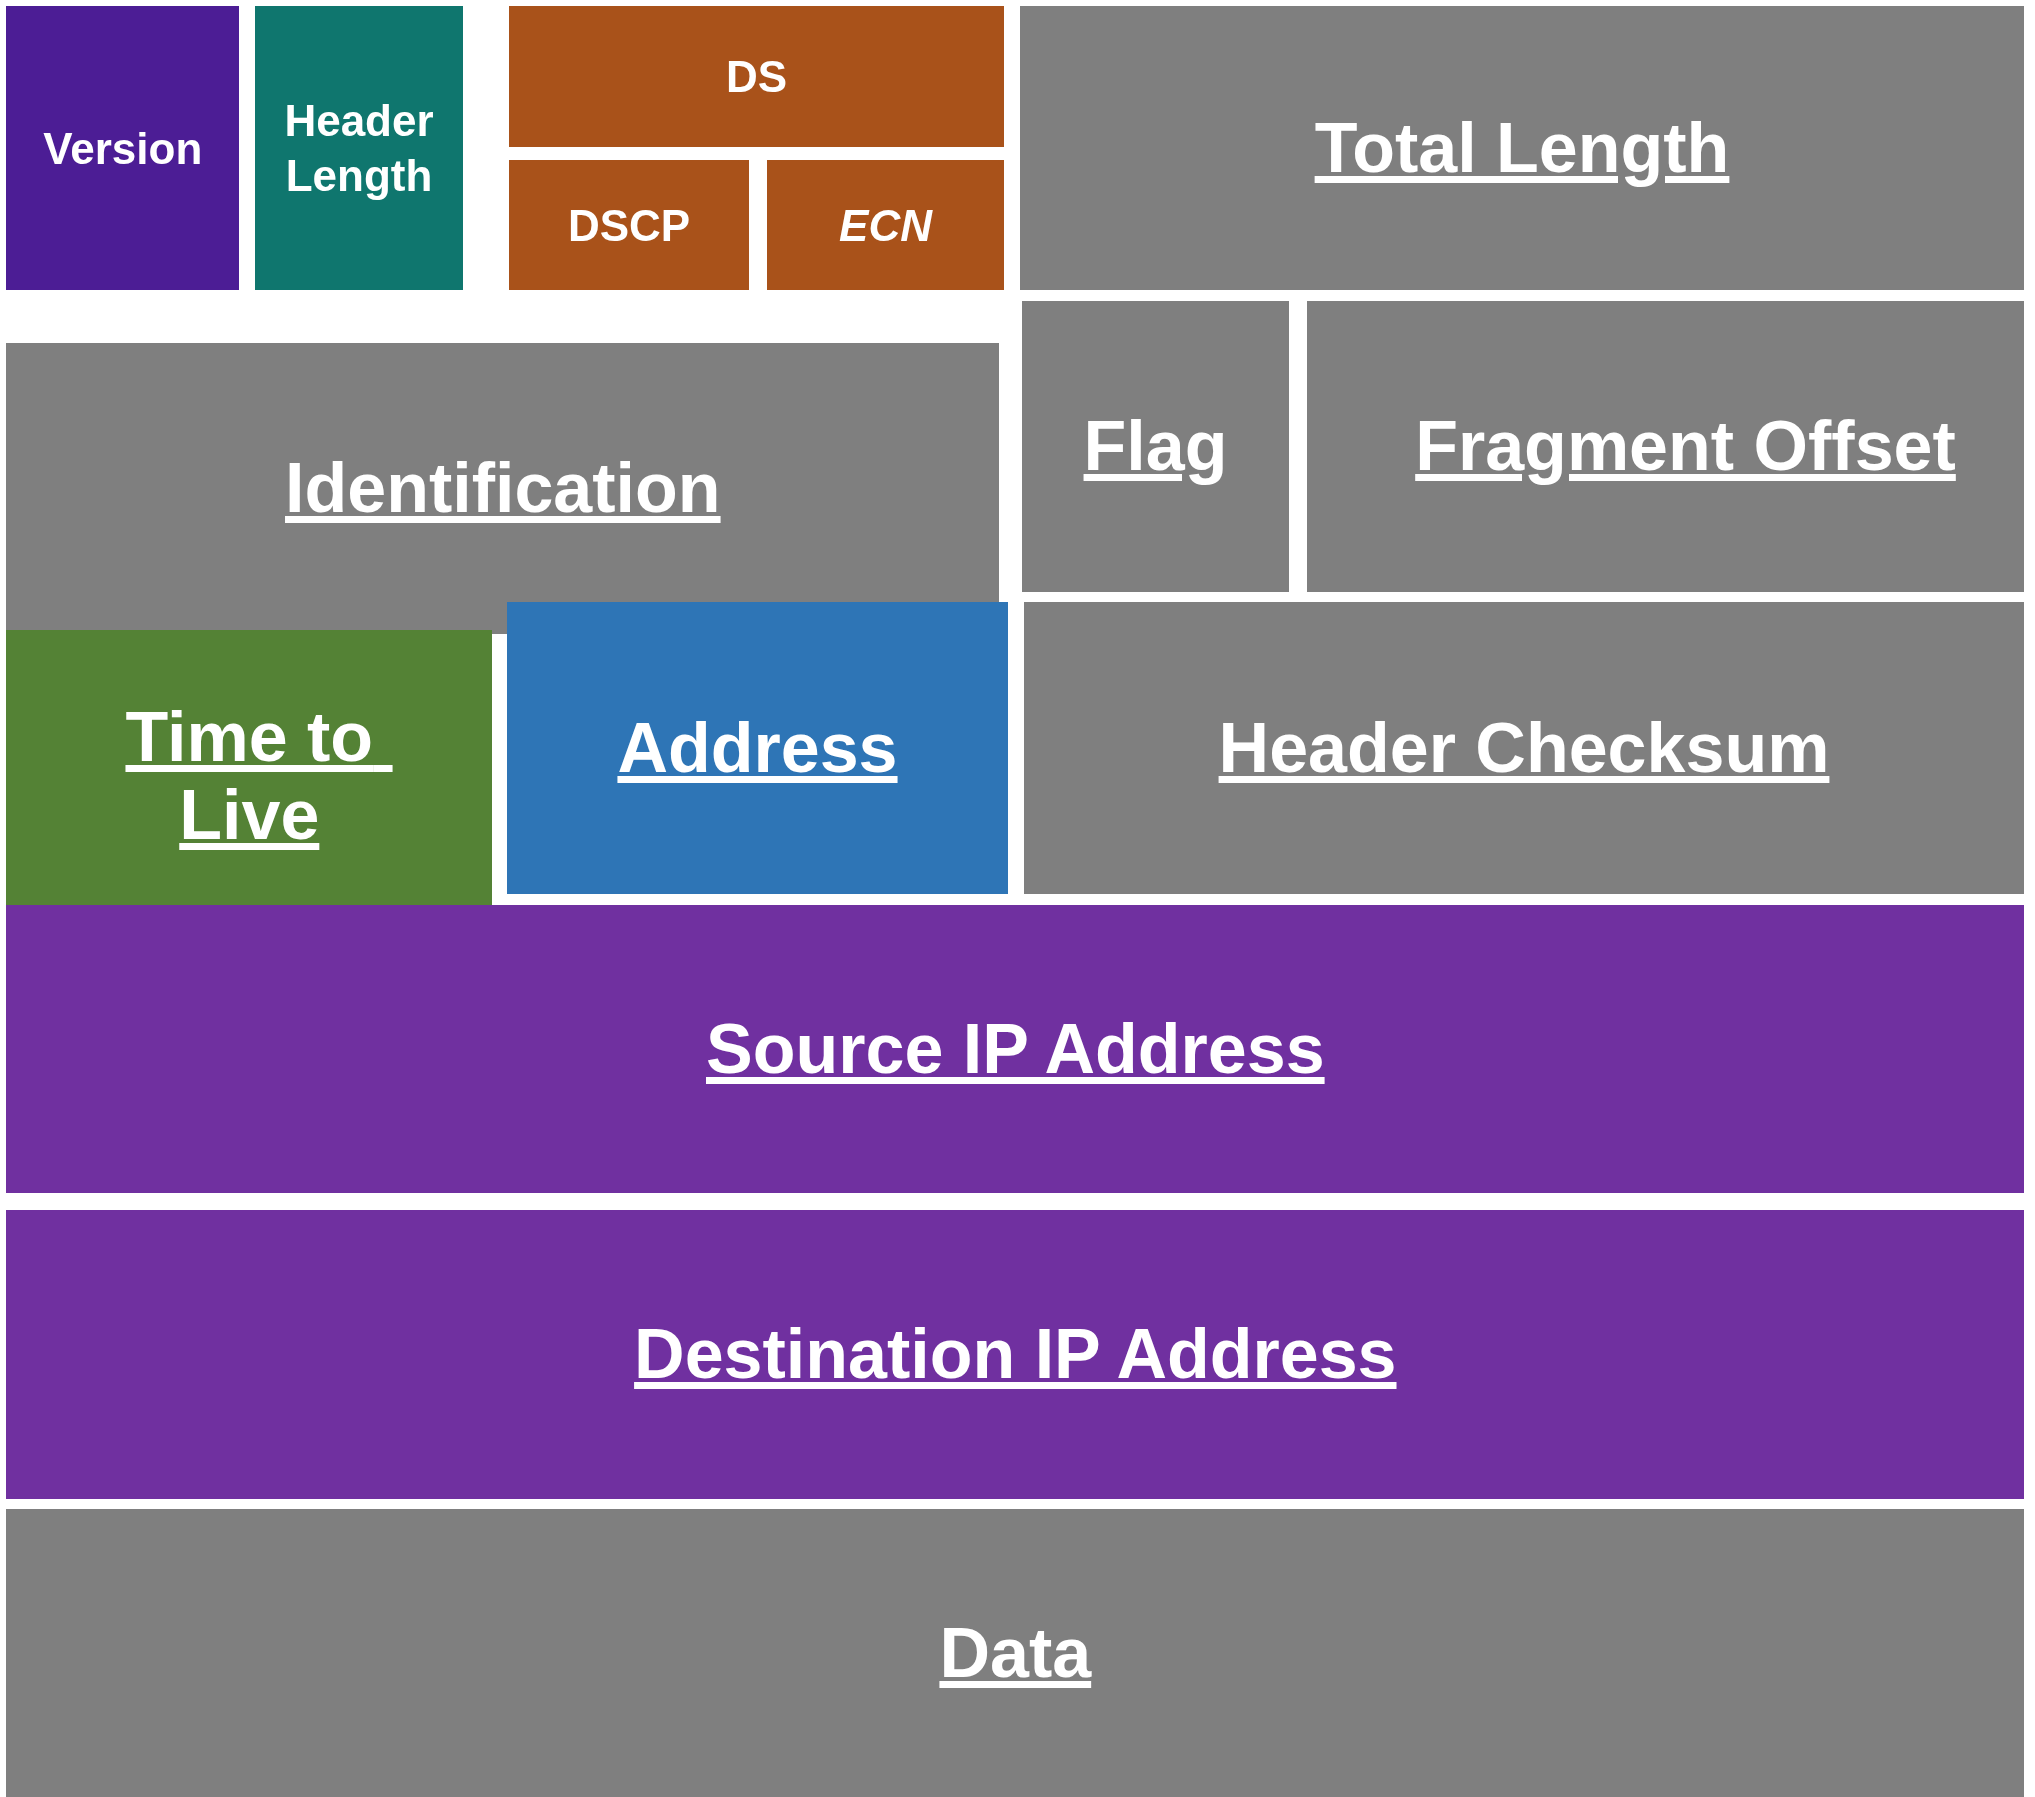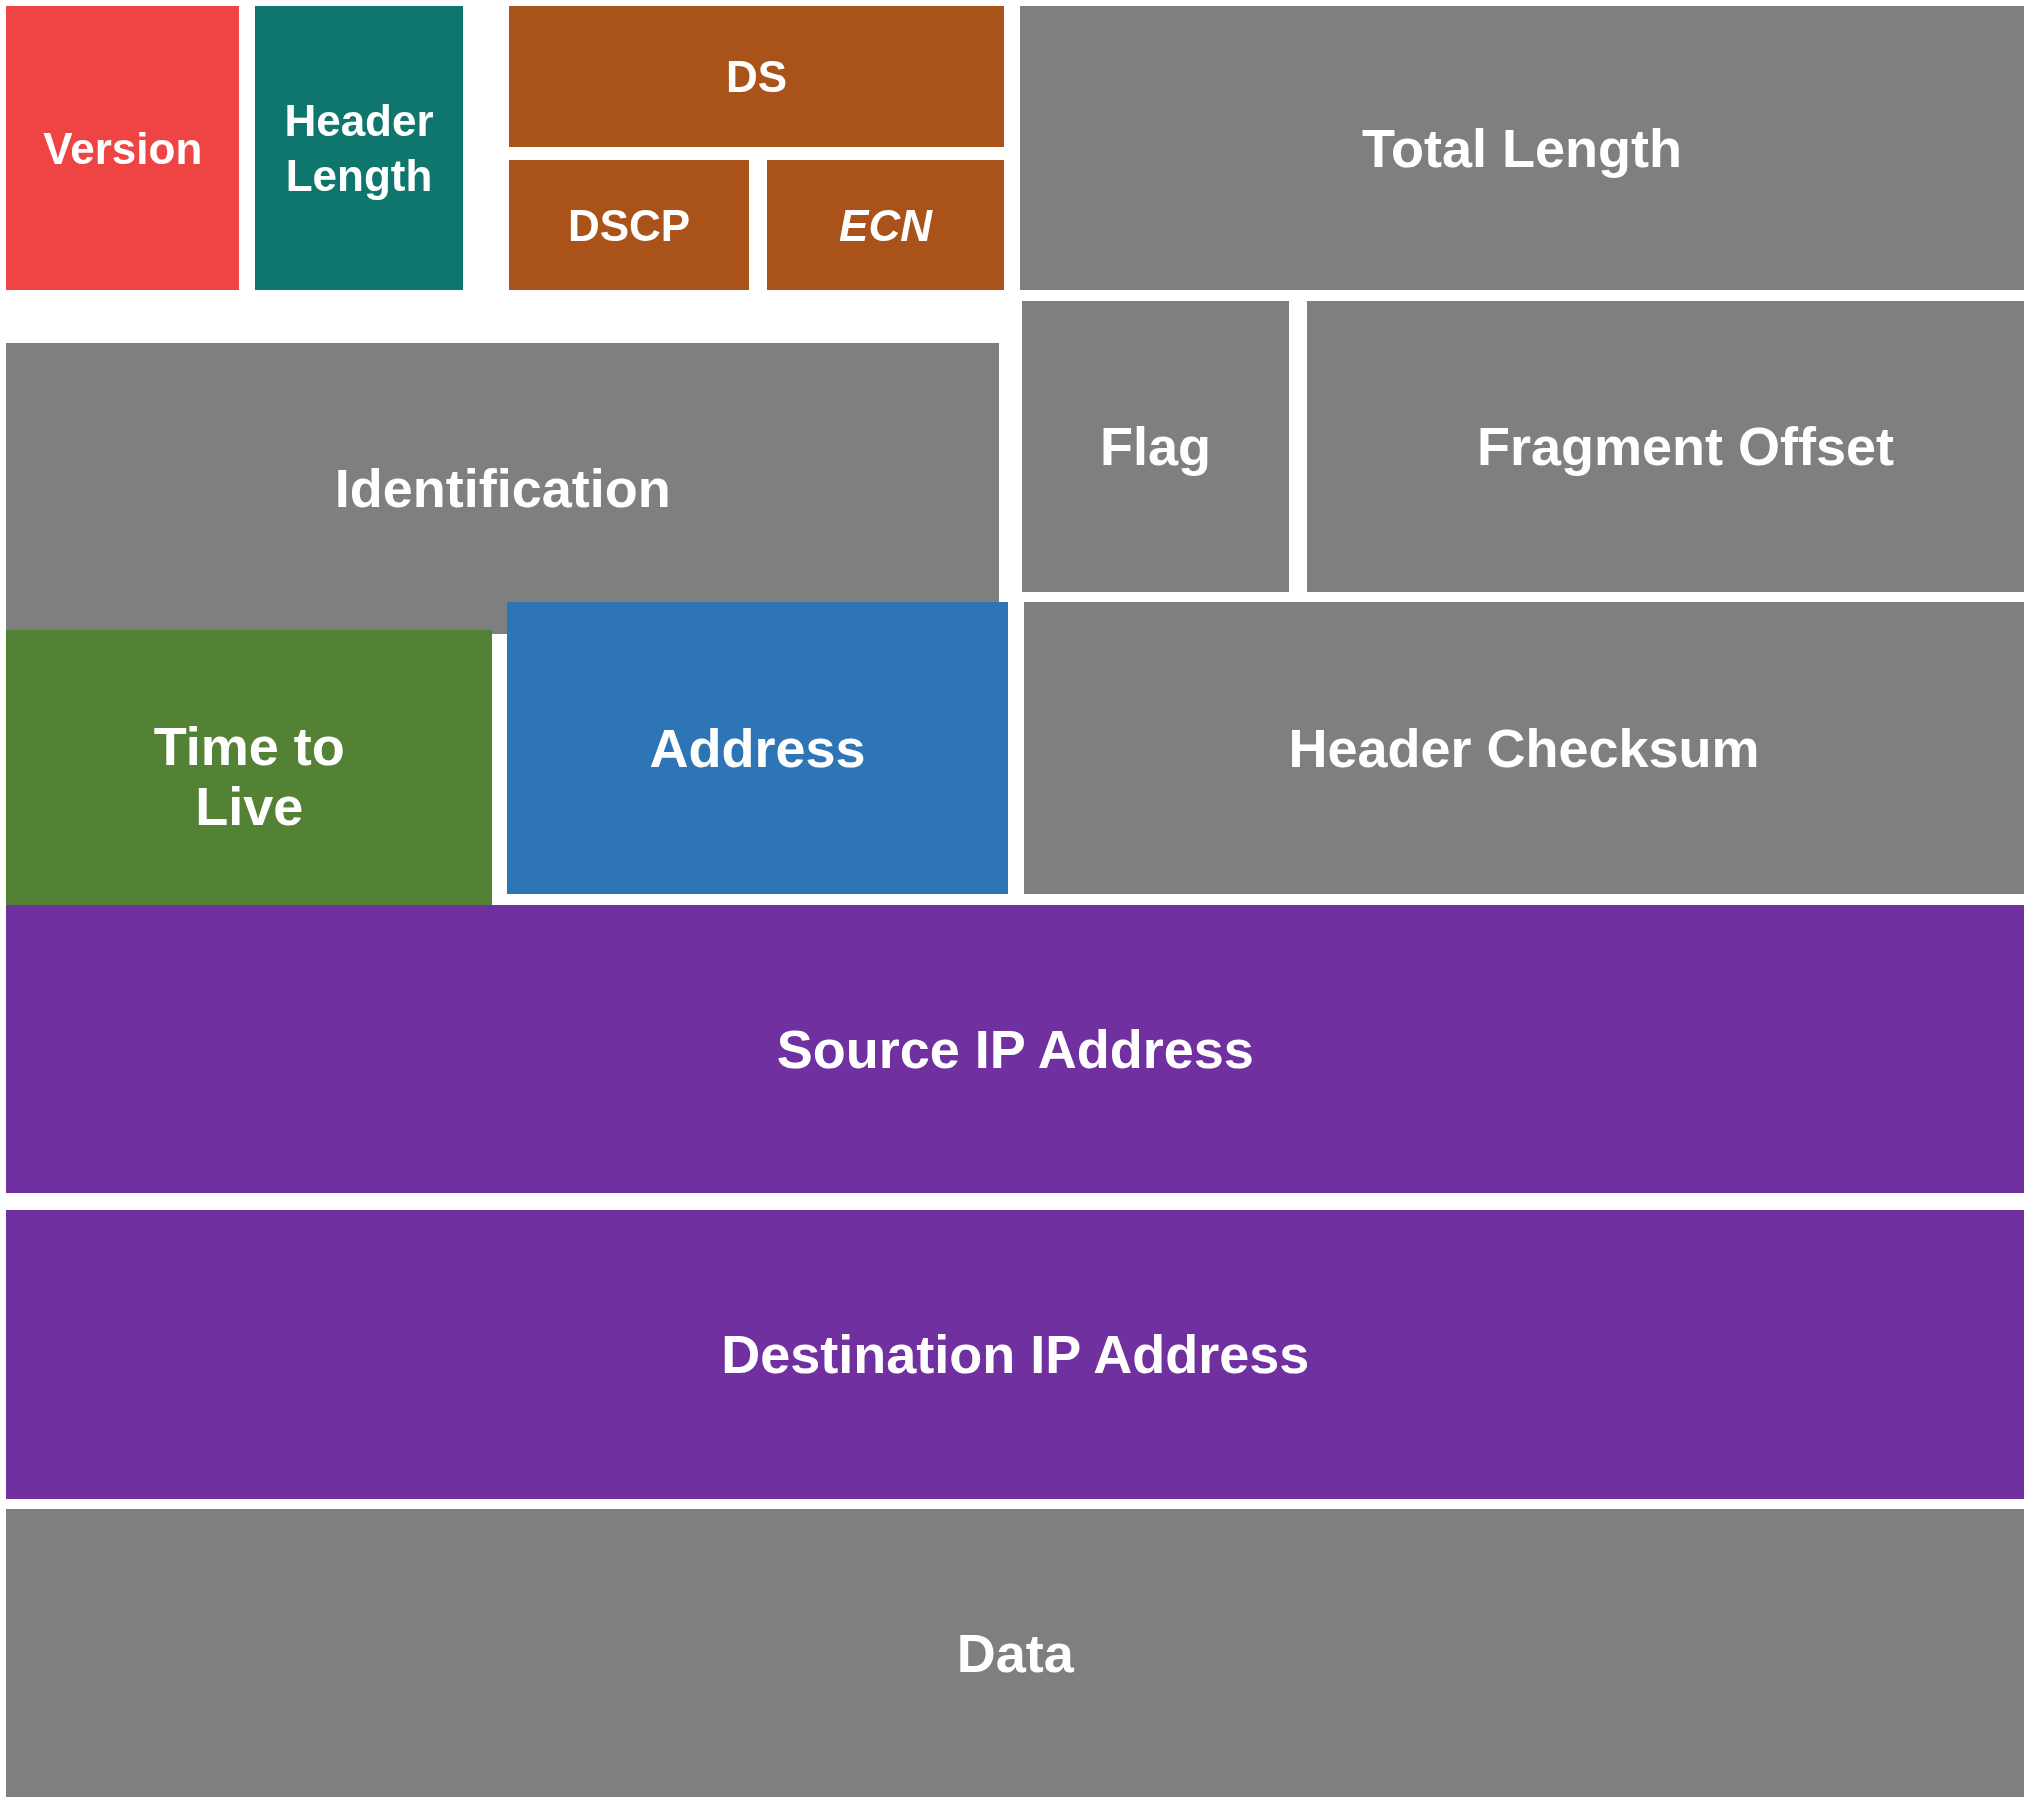--- a/index.html
+++ b/index.html
@@ -19,31 +19,31 @@
     text-align:center;
     color:#ffffff;
     font-weight:700;
     box-sizing:border-box;
   }
   .cell .label{
     display:block;
     white-space:pre-wrap;
   }
   .fs-small{font-size:44px;line-height:1.25;}
-  .fs-large{font-size:54px;line-height:1.12;}
+  .fs-large{font-size:70px;line-height:1.12;text-decoration:underline;}
   
   .wrap-narrow .label{max-width:259px;}
   .wrap-hl .label{max-width:244px;}
 </style>
 </head>
 <body>
 
 <div id="canvas">
 
-  <div class="cell fs-small" style="left: 6.3px; top: 6.3px; width: 233px; height: 284px; background-color: #ef4444;">
+  <div class="cell fs-small" style="left: 6.3px; top: 6.3px; width: 233px; height: 284px; background-color: #4c1d95;">
     <span class="label">Version</span>
   </div>
 
   <div class="cell fs-small wrap-hl" style="left: 255px; top: 6.3px; width: 208px; height: 284px; background-color: #0f766e;">
     <span class="label">Header Length</span>
   </div>
 
   <div class="cell fs-small" style="left: 509px; top: 6.3px; width: 495px; height: 141px; background-color: rgb(169, 82, 26);">
     <span class="label">DS</span>
   </div>

